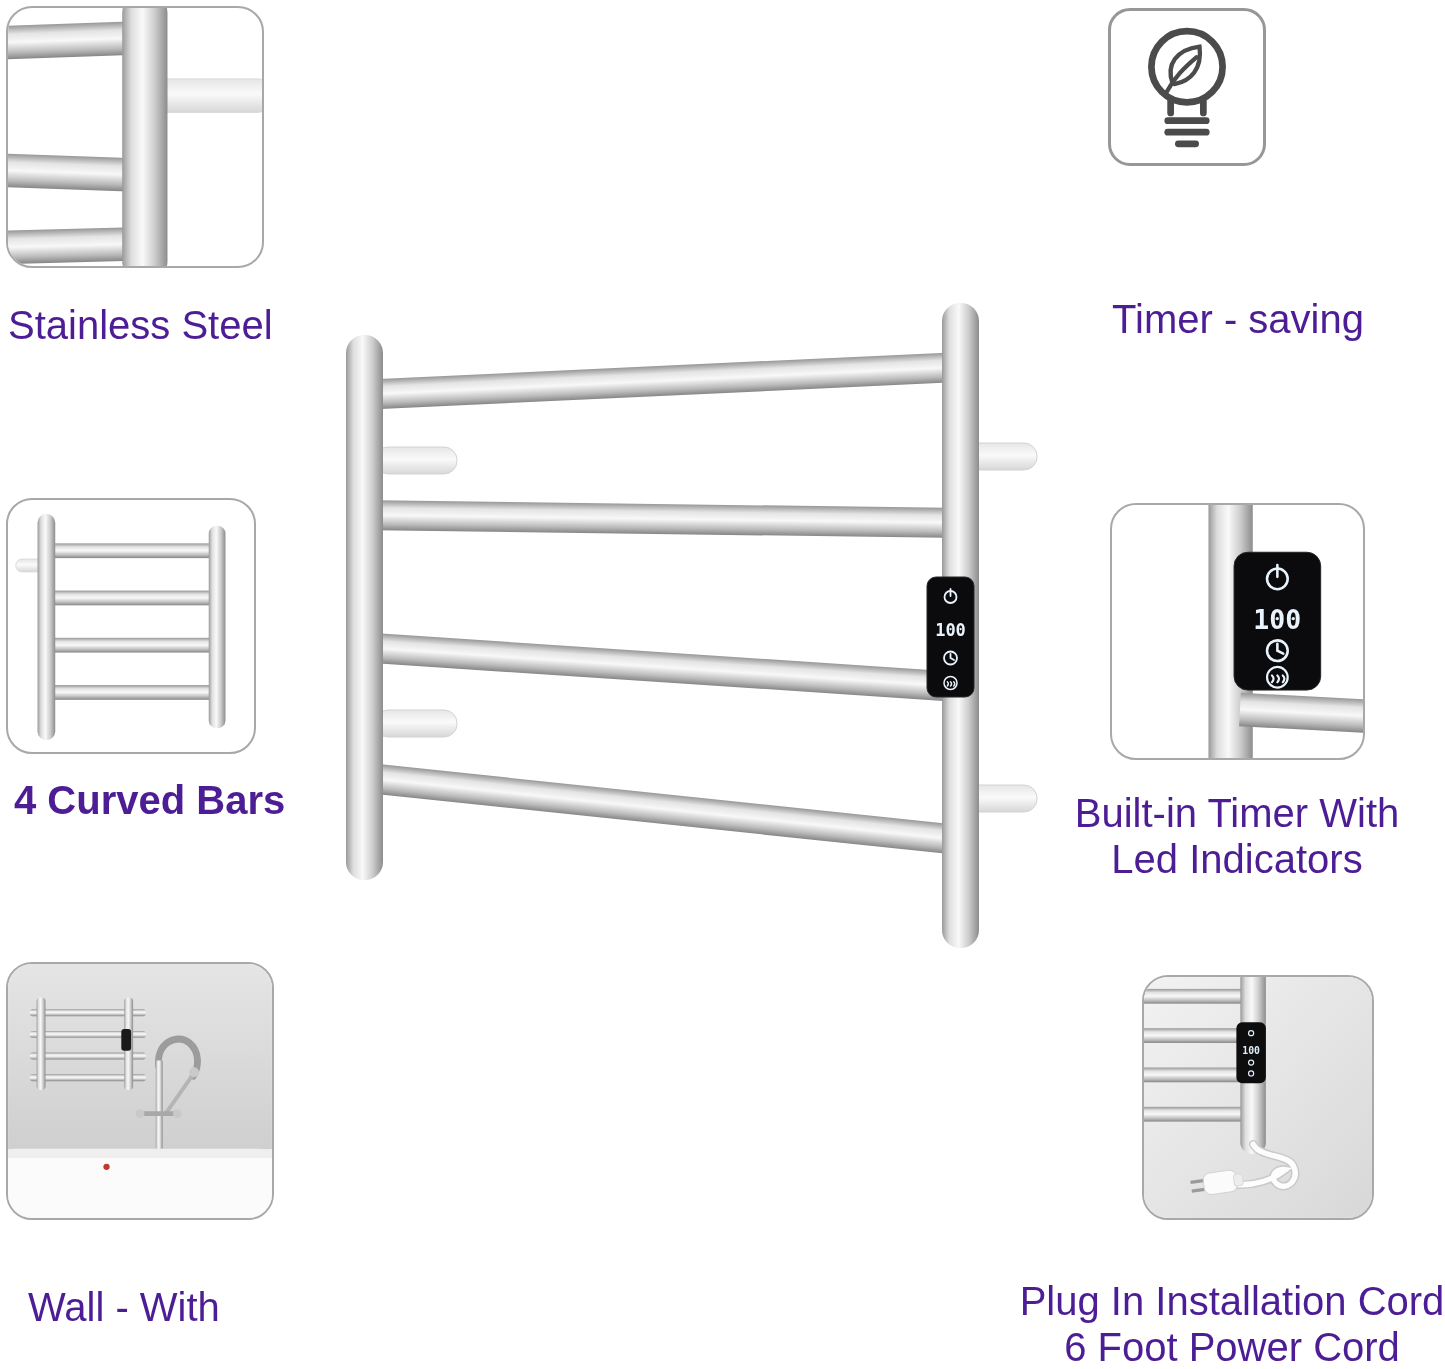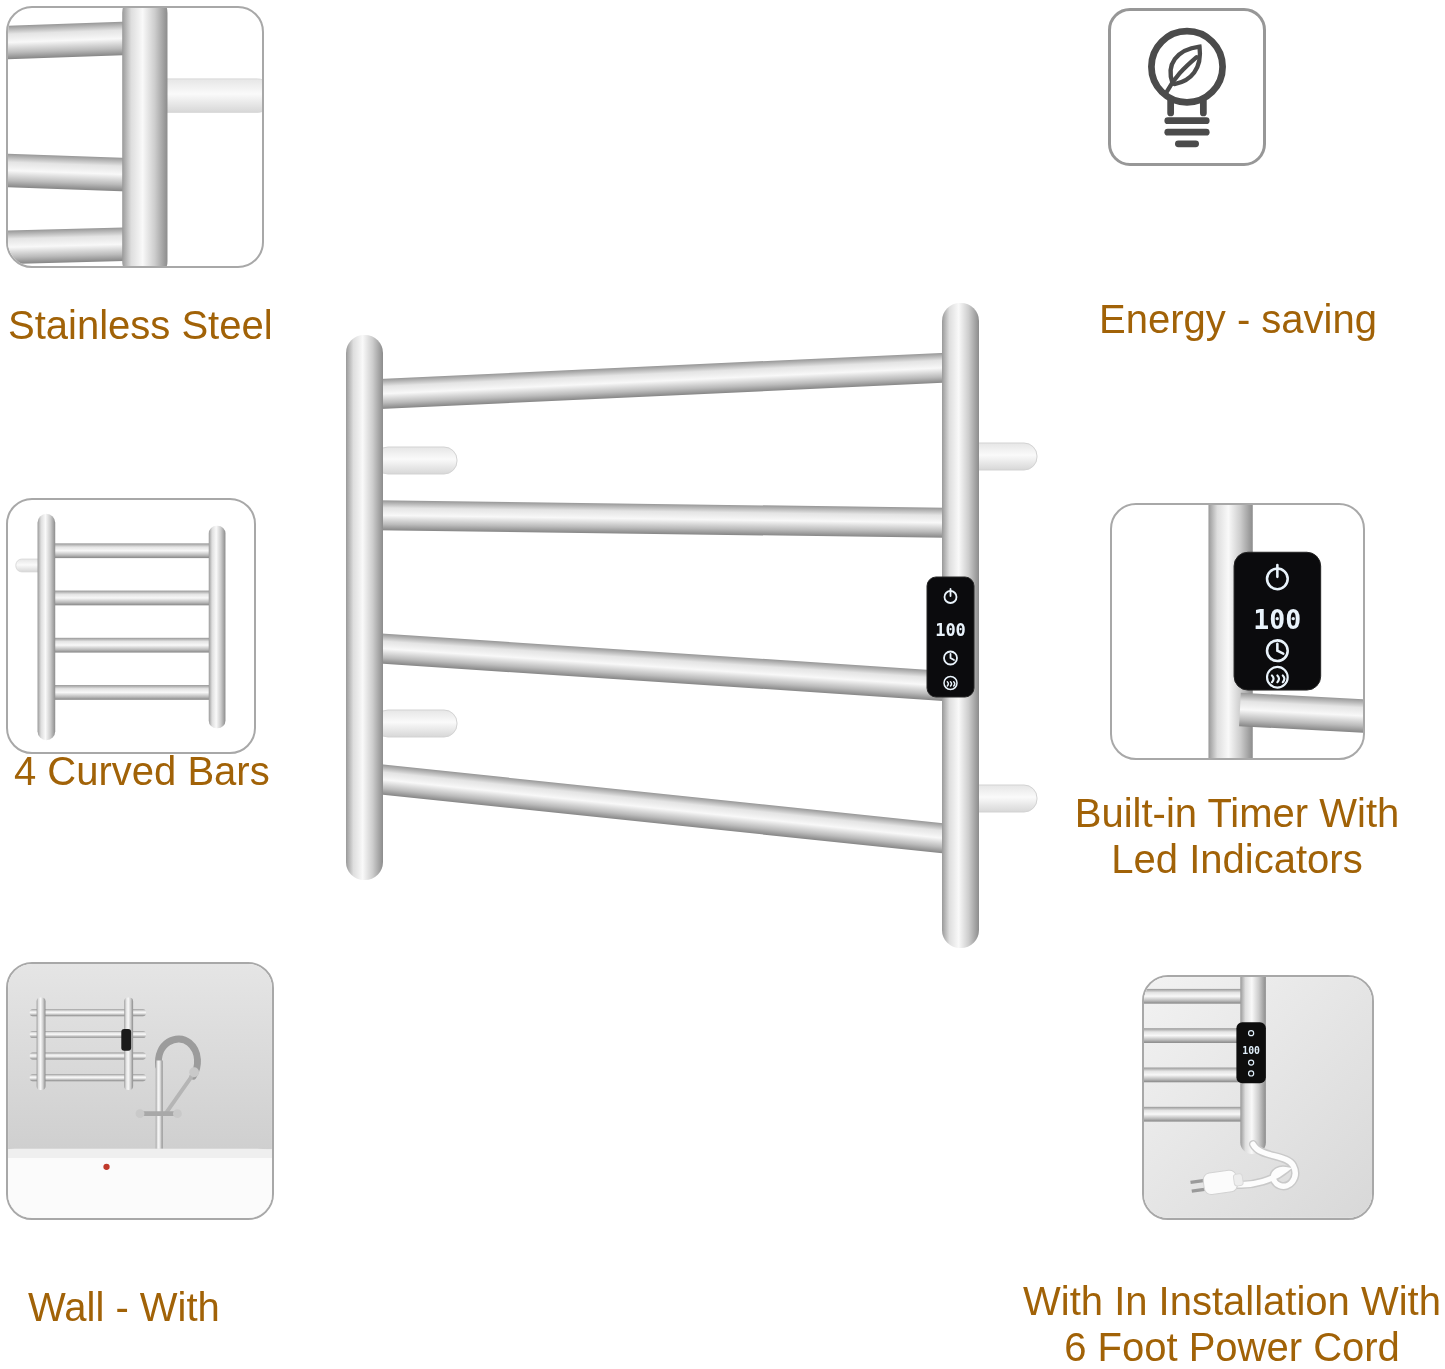--- a/index.html
+++ b/index.html
@@ -3,21 +3,21 @@
 <meta charset="utf-8">
 <style>
   * { margin:0; padding:0; box-sizing:border-box; }
   html,body { background:#fff; }
   body { font-family:"Liberation Sans", sans-serif; color:#121212; }
   .page { position:relative; width:1445px; height:1369px; background:#ffffff; overflow:hidden; }
   .defs-svg { position:absolute; width:0; height:0; }
   .img-box { position:absolute; border:2px solid #a8a8a8; border-radius:26px; overflow:hidden; background:#fff; }
   .img-box svg { display:block; width:100%; height:100%; }
   .icon-box { border-width:3px; border-color:#979797; border-radius:22px; }
-  .caption { position:absolute; color:#a16207; font-size:40px; line-height:1.16; white-space:nowrap; }
+  .caption { position:absolute; color:#4c1d95; font-size:40px; line-height:1.16; white-space:nowrap; }
   .caption.center { text-align:center; white-space:normal; }
   .caption span { display:block; }
   .main-rack { position:absolute; left:330px; top:295px; width:710px; height:665px; }
   .main-rack svg { display:block; width:100%; height:100%; }
 </style>
 </head>
 <body>
 
 <div class="page">
 
@@ -74,21 +74,21 @@
     <svg viewBox="0 0 250 256">
       <rect x="8" y="60" width="32" height="13" rx="6" fill="url(#gPeg)" stroke="#dadada"></rect>
       <rect x="36" y="44" width="182" height="15" fill="url(#gH)"></rect>
       <rect x="36" y="92" width="182" height="15" fill="url(#gH)"></rect>
       <rect x="36" y="140" width="182" height="15" fill="url(#gH)"></rect>
       <rect x="36" y="188" width="182" height="15" fill="url(#gH)"></rect>
       <rect x="30" y="14" width="18" height="230" rx="9" fill="url(#gV)"></rect>
       <rect x="204" y="26" width="17" height="206" rx="8" fill="url(#gV)"></rect>
     </svg>
   </div>
-  <div class="caption" style="left:14px; top:748px;">4 Curved Bars</div>
+  <div class="caption" style="left:14px; top:777px;font-weight:bold;">4 Curved Bars</div>
 
   <div class="img-box" style="left:6px; top:962px; width:268px; height:258px;">
     <svg viewBox="0 0 268 258">
       <rect x="0" y="0" width="268" height="258" fill="url(#gBgGray)"></rect>
 
       <g>
         <rect x="22" y="46" width="118" height="7" rx="3" fill="url(#gH)"></rect>
         <rect x="22" y="68" width="118" height="7" rx="3" fill="url(#gH)"></rect>
         <rect x="22" y="90" width="118" height="7" rx="3" fill="url(#gH)"></rect>
         <rect x="22" y="112" width="118" height="7" rx="3" fill="url(#gH)"></rect>
@@ -170,21 +170,21 @@
       <path d="M64,75 C57,56 68,40 92,37 C95,60 83,73 66,76 Z" stroke-width="4.5"></path>
       <path d="M58,84 C66,69 75,60 89,48" stroke-width="4.5"></path>
       <line x1="62" y1="93" x2="62" y2="106" stroke-width="7"></line>
       <line x1="96" y1="93" x2="96" y2="106" stroke-width="7"></line>
       <line x1="59" y1="114" x2="99" y2="114" stroke-width="7"></line>
       <line x1="59" y1="126" x2="99" y2="126" stroke-width="7"></line>
       <line x1="70" y1="138" x2="88" y2="138" stroke-width="7"></line>
     </svg>
   </div>
   <div class="caption center" style="left:1068px; top:296px; width:340px;">
-    <span>Energy - saving</span>
+    <span>Timer - saving</span>
   </div>
 
   <div class="img-box" style="left:1110px; top:503px; width:255px; height:257px;">
     <svg viewBox="0 0 255 257">
       <rect x="98" y="-20" width="45" height="300" fill="url(#gV)"></rect>
       <g transform="rotate(3 135 208)">
           <rect x="130" y="191" width="140" height="34" fill="url(#gH)"></rect>
         </g>
       <g>
         <rect x="124" y="48" width="88" height="140" rx="14" fill="#0b0b0d" stroke="#242424"></rect>
@@ -230,17 +230,17 @@
       </g>
       <g transform="rotate(-8 70 212)">
         <rect x="48" y="204" width="15" height="3.4" fill="#9a9a9a"></rect>
         <rect x="48" y="213" width="15" height="3.4" fill="#9a9a9a"></rect>
         <rect x="61" y="199" width="34" height="22" rx="7" fill="#fbfbfb" stroke="#d2d2d2"></rect>
         <rect x="92" y="204" width="9" height="12" rx="3" fill="#ededed" stroke="#d9d9d9"></rect>
       </g>
     </svg>
   </div>
   <div class="caption center" style="left:1018px; top:1278px; width:428px;">
-    <span>With In Installation With</span>
+    <span>Plug In Installation Cord</span>
     <span>6 Foot Power Cord</span>
   </div>
 
 </div>
 
 </body></html>

